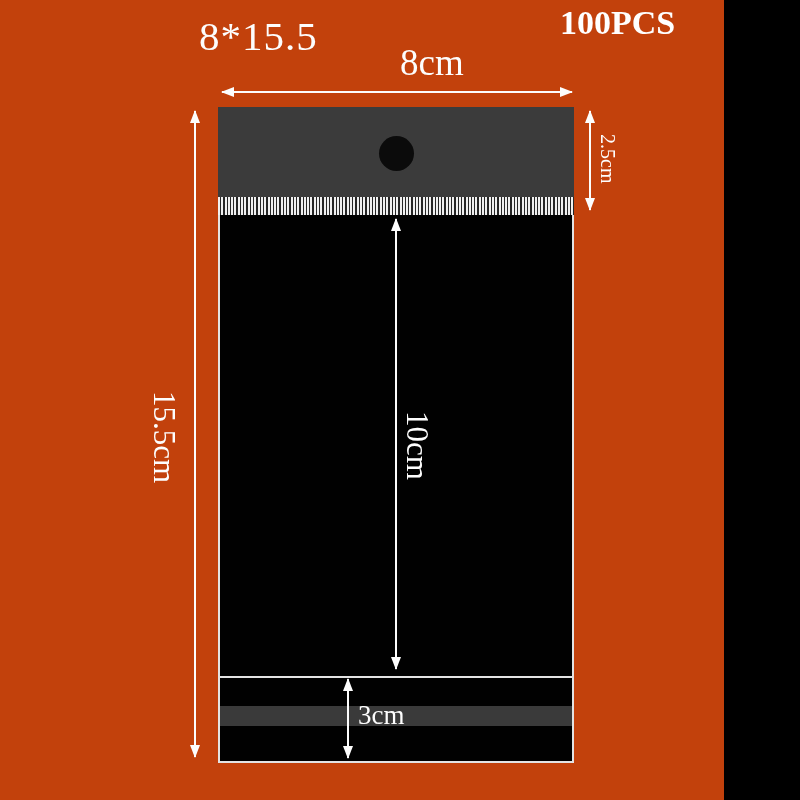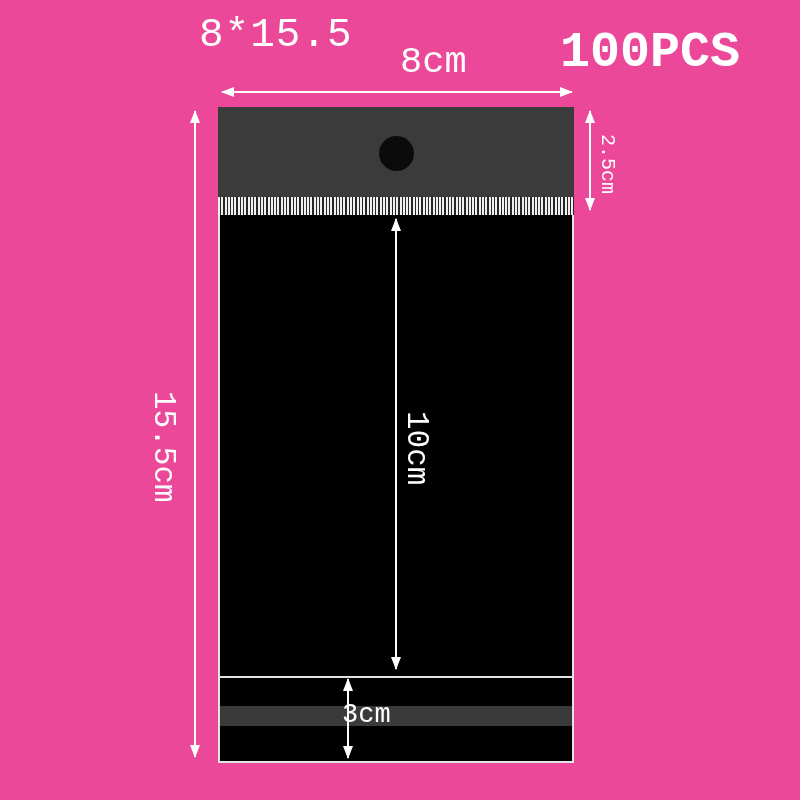--- a/index.html
+++ b/index.html
@@ -1,29 +1,29 @@
 <!DOCTYPE html>
 <html><head>
 <meta charset="utf-8">
 <style>
   html,body{margin:0;padding:0;background:#000;}
   .stage{
-    position:relative;width:800px;height:800px;background:#ec4899;
-    overflow:hidden;font-family:Liberation Mono, monospace;color:#ffffff;
+    position:relative;width:724px;height:800px;background:#c2410c;
+    overflow:hidden;font-family:Liberation Serif, serif;color:#ffffff;
   }
   
   .size-label{
     position:absolute;left:199px;top:12px;font-size:41px;font-weight:400;
     color:#fdfdfd;letter-spacing:1px;
   }
   .width-label{
     position:absolute;left:376px;top:41px;font-size:37px;font-weight:400;color:#fdfdfd;margin-left:24px;
   }
   .qty-label{
-    position:absolute;left:560px;top:24px;font-size:50px;font-weight:700;
+    position:absolute;left:560px;top:4px;font-size:34px;font-weight:700;
     color:#ffffff;letter-spacing:0px;
   }
   
   .bag-header{
     position:absolute;left:218px;top:107px;width:356px;height:90px;background:#3b3b3b;
   }
   .hang-hole{
     position:absolute;left:379px;top:136px;width:35px;height:35px;border-radius:50%;
     background:#0b0b0b;
   }
@@ -44,21 +44,21 @@
     position:absolute;left:220px;top:706px;width:352px;height:20px;background:#3a3a3a;
   }
   
   .v-label{
     position:absolute;writing-mode:vertical-rl;color:#fdfdfd;white-space:nowrap;
   }
   .total-height-label{left:146px;top:391px;font-size:31px;}
   .body-height-label{left:399px;top:411px;font-size:31px;}
   .header-height-label{left:596px;top:134px;font-size:20px;}
   .flap-height-label{
-    position:absolute;left:342px;top:700px;font-size:27px;color:#fdfdfd;
+    position:absolute;left:358px;top:700px;font-size:27px;color:#fdfdfd;
   }
   
   .arrow-v{position:absolute;width:2px;background:#fdfdfd;}
   .arrow-v::before{
     content:"";position:absolute;top:-1px;left:50%;transform:translateX(-50%);
     border-style:solid;border-color:transparent;border-width:0 5px 13px 5px;
     border-bottom-color:#fdfdfd;
   }
   .arrow-v::after{
     content:"";position:absolute;bottom:-1px;left:50%;transform:translateX(-50%);

